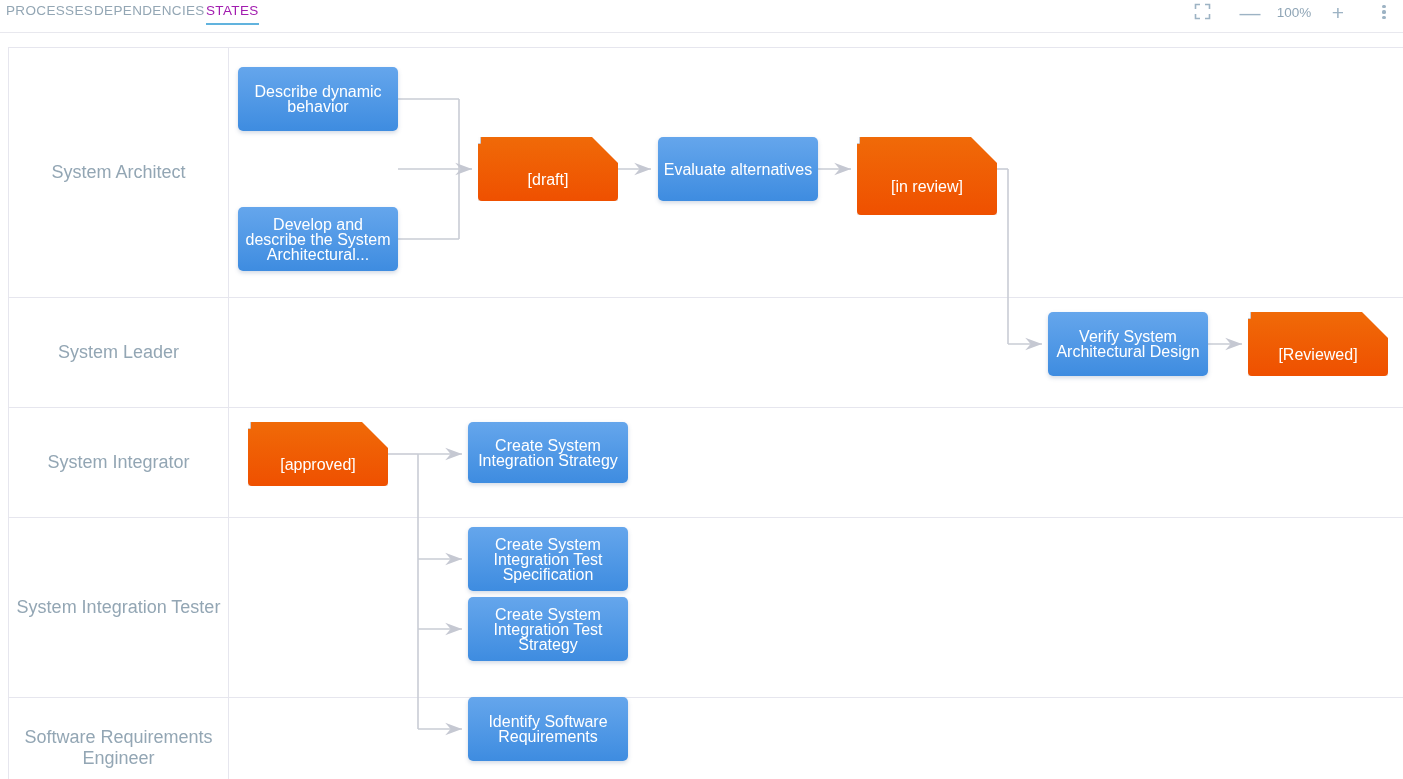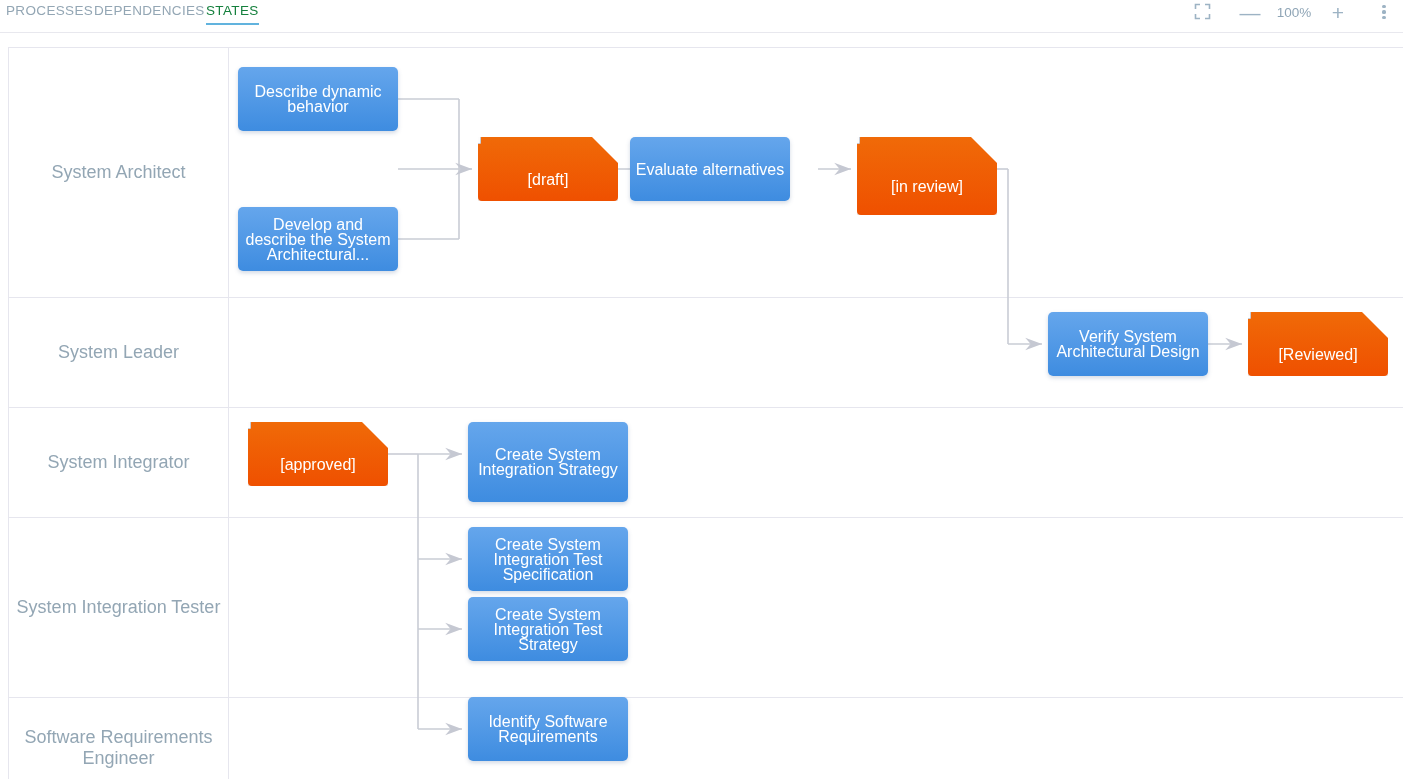--- a/index.html
+++ b/index.html
@@ -29,21 +29,21 @@
     top: 3px;
     font-size: 13.5px;
     letter-spacing: 0.35px;
     color: #93a6b4;
     padding-bottom: 5px;
     cursor: pointer;
     user-select: none;
     white-space: nowrap;
   }
   .tab.active {
-    color: #15803d;
+    color: #a21caf;
     border-bottom: 2.5px solid #61b3de;
   }
   #tab-processes    { left: 6px; }
   #tab-dependencies { left: 94px; }
   #tab-states       { left: 206px; }
 
   .tb-ctl {
     position: absolute;
     color: #9db3c4;
     cursor: pointer;
@@ -261,21 +261,21 @@
 
   <div class="node activity" style="left:238px; top:175px; width:160px; height:64px;">
     <span class="node-text">Develop and describe the System Architectural...</span>
   </div>
 
   <div class="node state" style="left:478px; top:105px; width:140px; height:64px;">
     <span class="doc-badge"></span>
     <span class="node-text">[draft]</span>
   </div>
 
-  <div class="node activity" style="left:630px; top:105px; width:160px; height:64px;justify-content:center;">
+  <div class="node activity" style="left:658px; top:105px; width:160px; height:64px;justify-content:center;">
     <span class="node-text">Evaluate alternatives</span>
   </div>
 
   <div class="node state" style="left:857px; top:105px; width:140px; height:78px;">
     <span class="doc-badge"></span>
     <span class="node-text">[in review]</span>
   </div>
 
   <div class="node activity" style="left:1048px; top:280px; width:160px; height:64px;">
     <span class="node-text">Verify System Architectural Design</span>
@@ -284,21 +284,21 @@
   <div class="node state" style="left:1248px; top:280px; width:140px; height:64px;">
     <span class="doc-badge"></span>
     <span class="node-text">[Reviewed]</span>
   </div>
 
   <div class="node state" style="left:248px; top:390px; width:140px; height:64px;">
     <span class="doc-badge"></span>
     <span class="node-text">[approved]</span>
   </div>
 
-  <div class="node activity" style="left:468px; top:390px; width:160px; height:80px;">
+  <div class="node activity" style="left:468px; top:390px; width:160px; height:61px;">
     <span class="node-text">Create System Integration Strategy</span>
   </div>
 
   <div class="node activity" style="left:468px; top:495px; width:160px; height:64px;">
     <span class="node-text">Create System Integration Test Specification</span>
   </div>
 
   <div class="node activity" style="left:468px; top:565px; width:160px; height:64px;">
     <span class="node-text">Create System Integration Test Strategy</span>
   </div>

